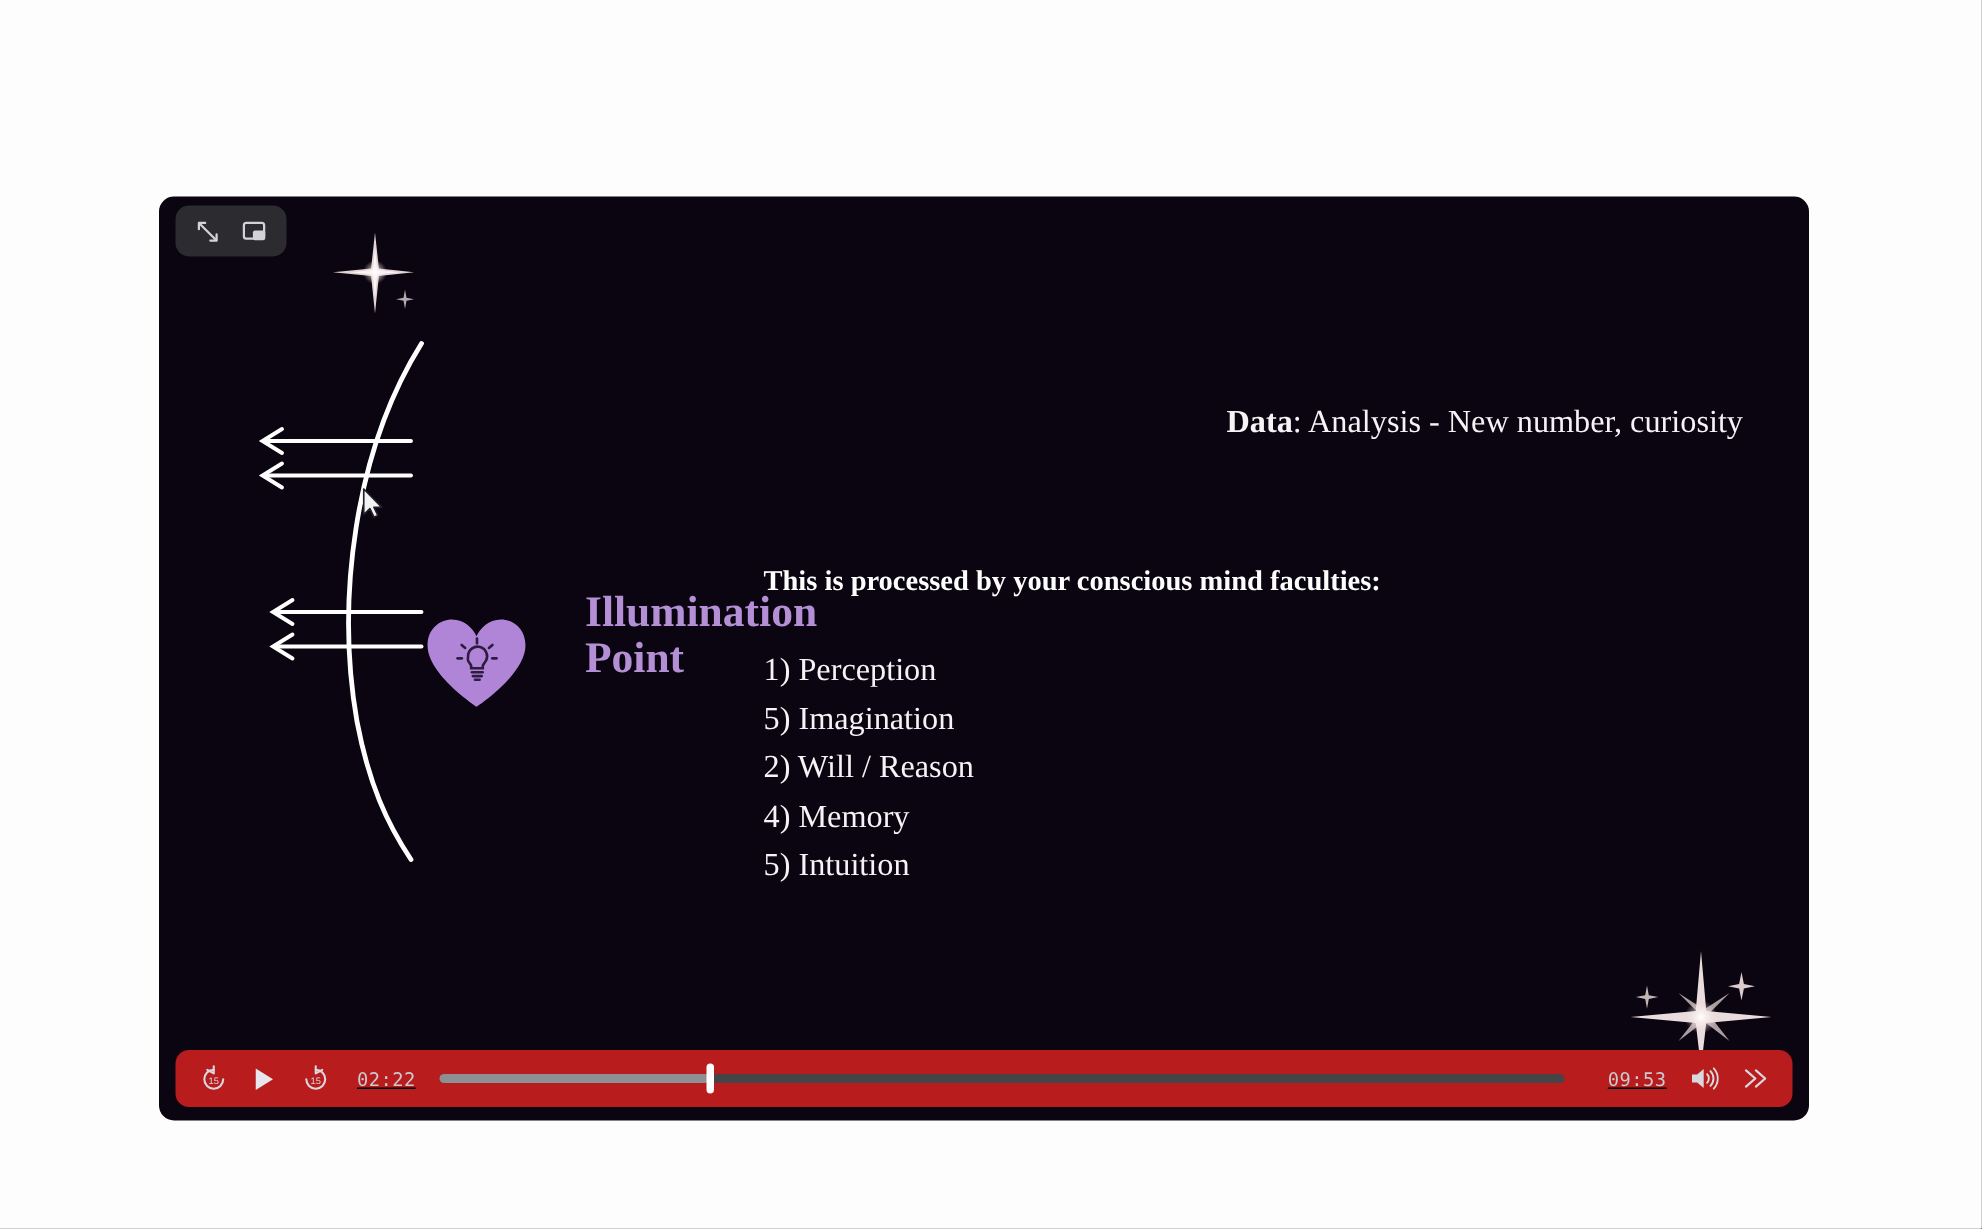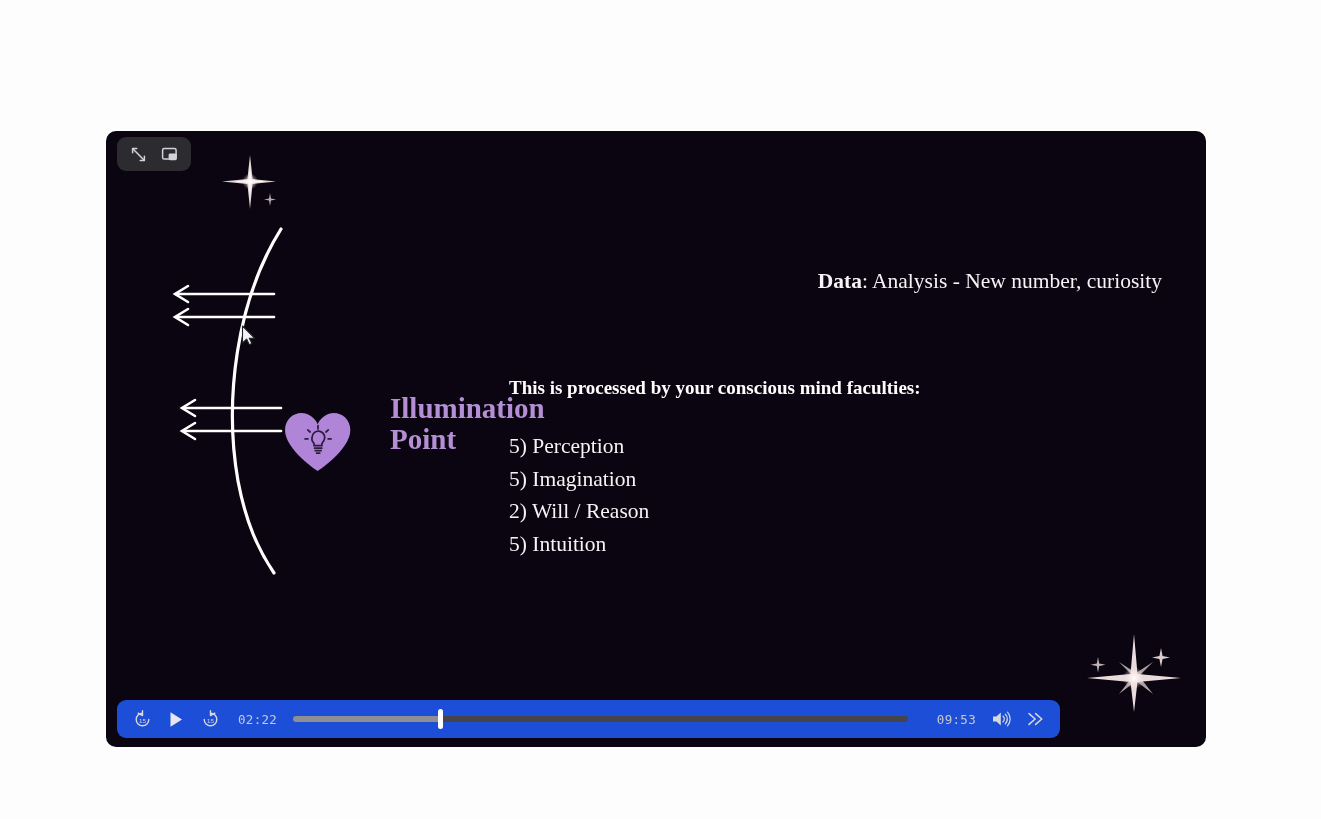--- a/index.html
+++ b/index.html
@@ -140,29 +140,30 @@
     color: #f6f3f6;
     line-height: 32.5px;
     white-space: nowrap;
   }
 
   
   .controls-bar {
     position: absolute;
     left: 11px;
     bottom: 9px;
-    width: 943px;
+    width: 1078px;
     height: 38px;
-    background: #1d4ed8;
+    background: #b91c1c;
     border-radius: 9px;
     display: flex;
     align-items: center;
     padding: 0 13px;
     gap: 10px;
     z-index: 6;
+    text-decoration: underline;
   }
   .ctrl-btn {
     width: 24px;
     height: 24px;
     display: flex;
     align-items: center;
     justify-content: center;
     border: none;
     background: transparent;
     cursor: pointer;
@@ -296,23 +297,24 @@
         </svg>
       </div>
     </div>
 
     <div class="content">
       <div class="line line-data">
         <b>Data</b><span>: Analysis - New number, curiosity</span>
       </div>
       <div class="faculties-head">This is processed by your conscious mind faculties:</div>
       <ul class="faculty-list">
-        <li>5) Perception</li>
+        <li>1) Perception</li>
         <li>5) Imagination</li>
         <li>2) Will / Reason</li>
+        <li>4) Memory</li>
         <li>5) Intuition</li>
       </ul>
     </div>
 
     <div class="sparkle sparkle-br">
       <svg width="110" height="90" viewBox="0 0 110 90">
         <defs>
           <radialGradient id="sg2" cx="50%" cy="50%" r="50%">
             <stop offset="0%" stop-color="#ffffff" stop-opacity="1"></stop>
             <stop offset="100%" stop-color="#f5dede" stop-opacity="0"></stop>

